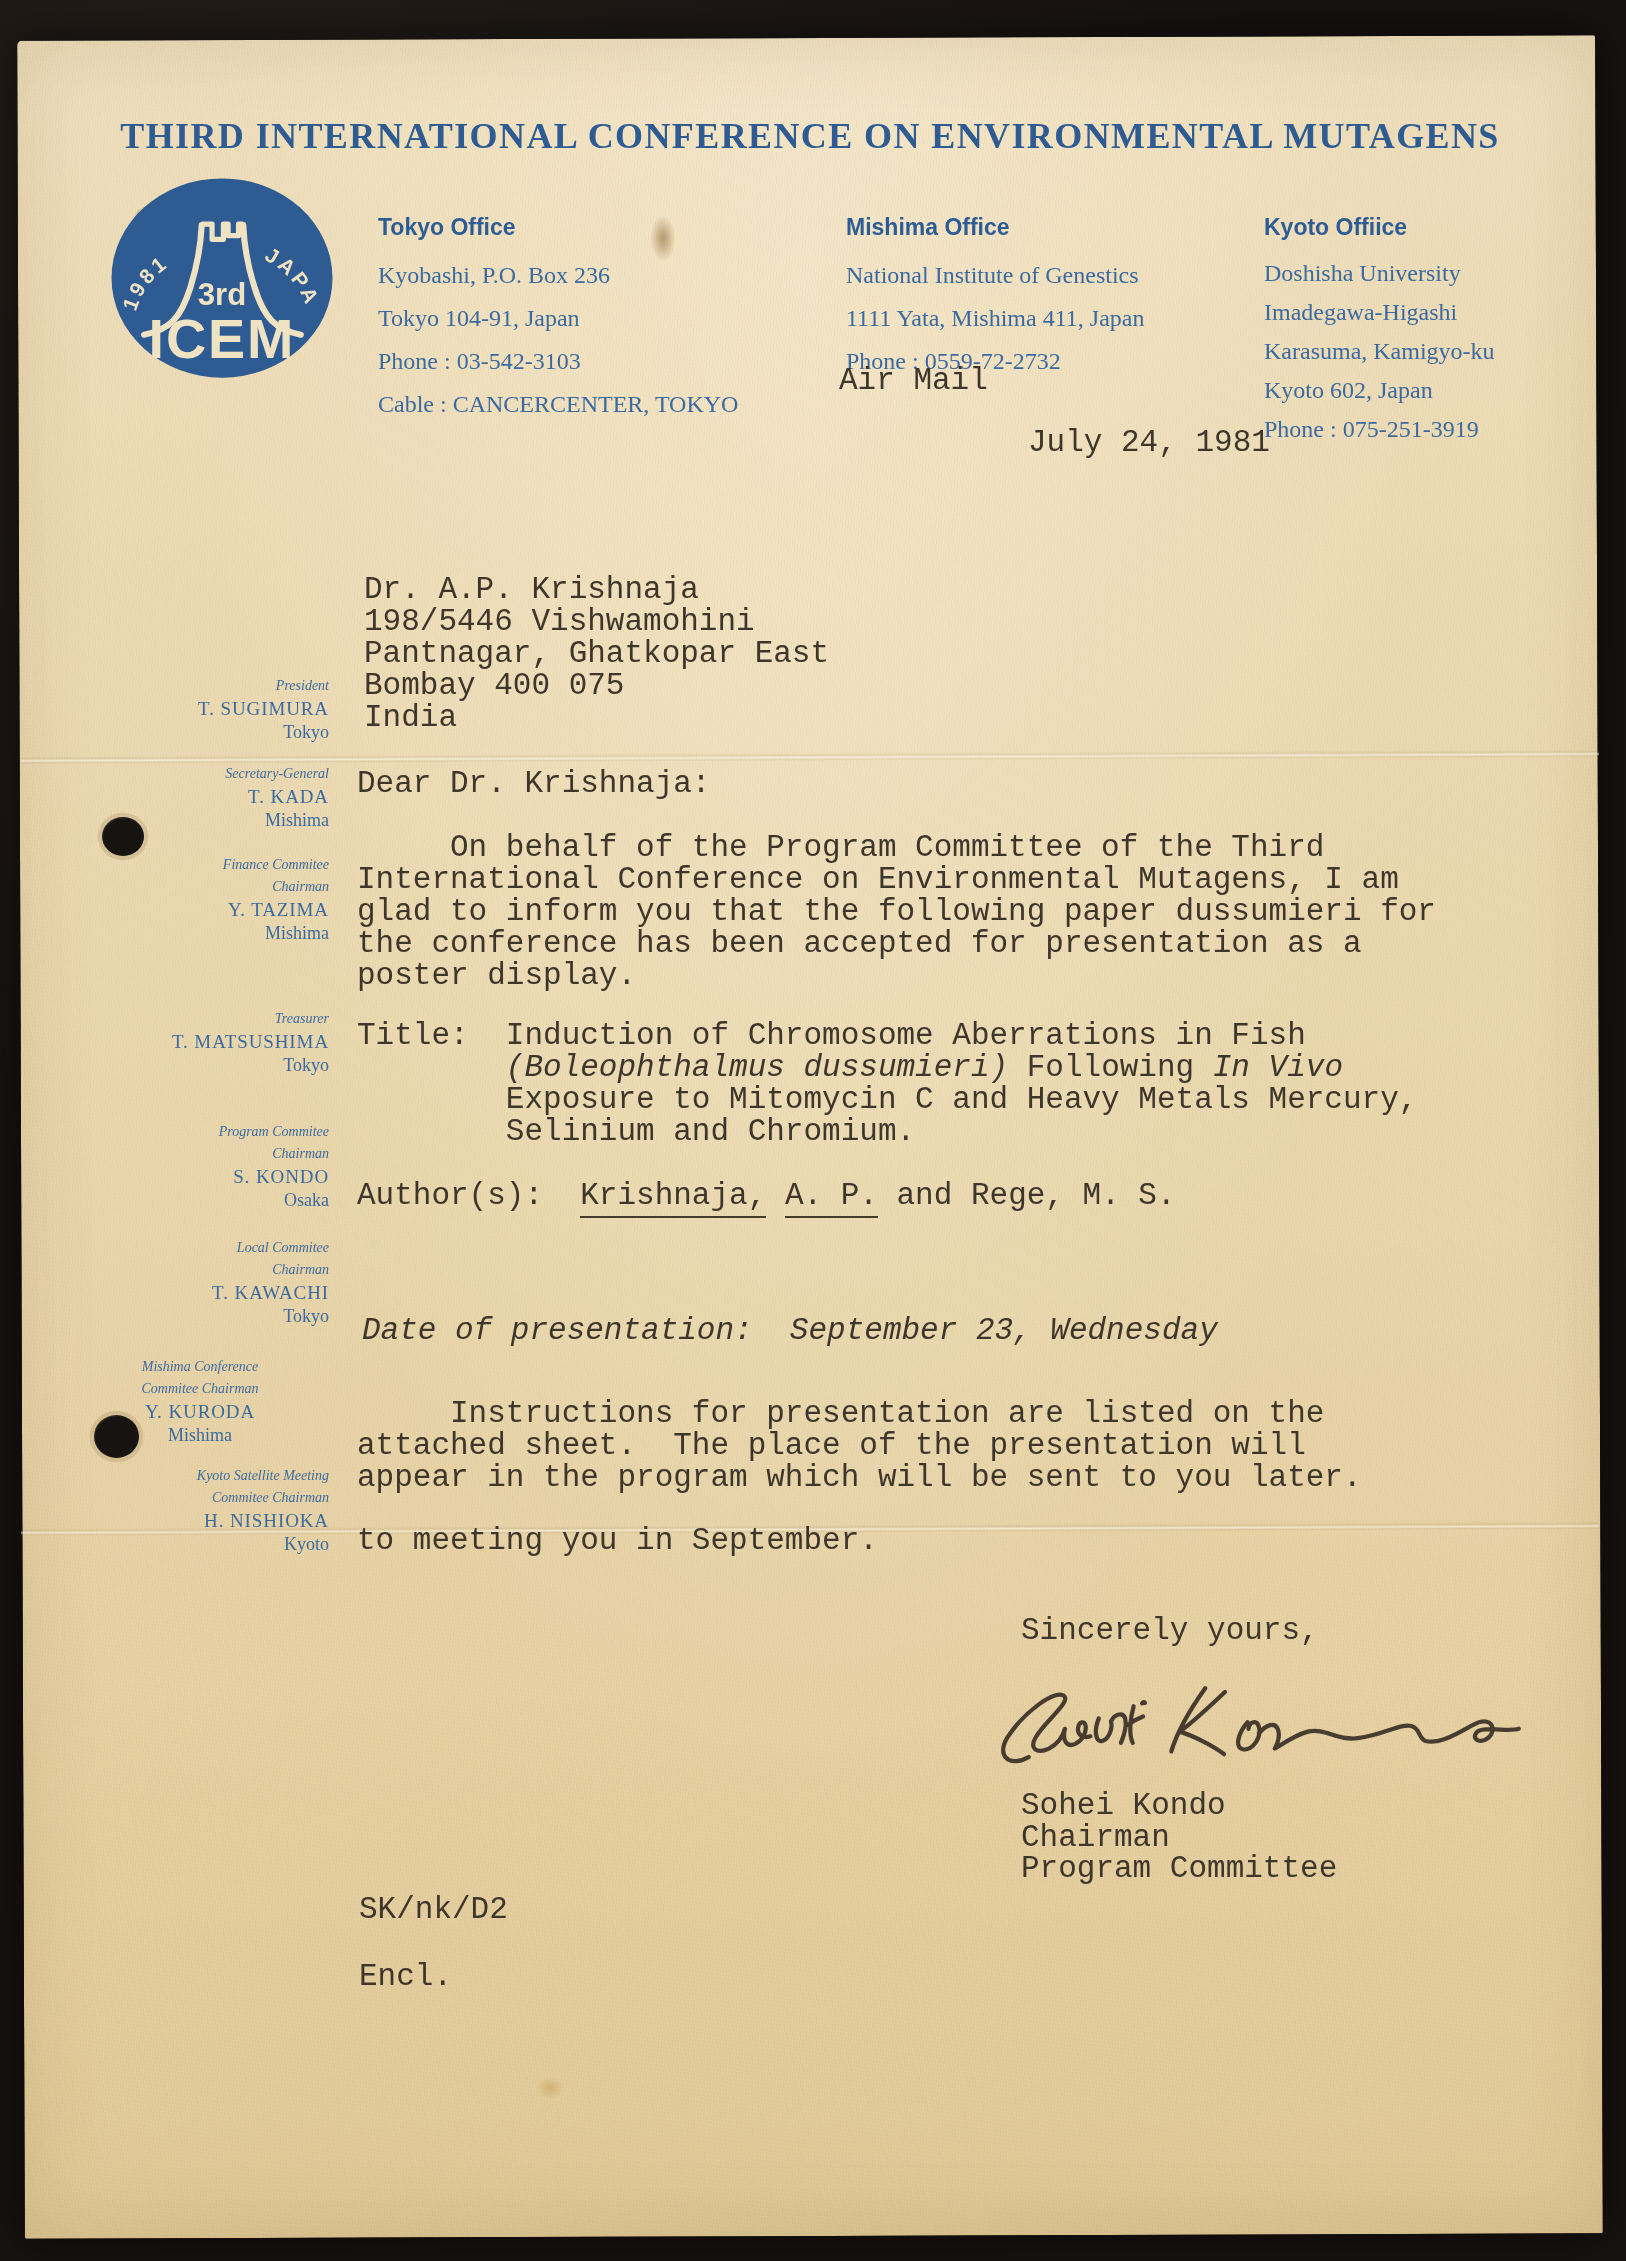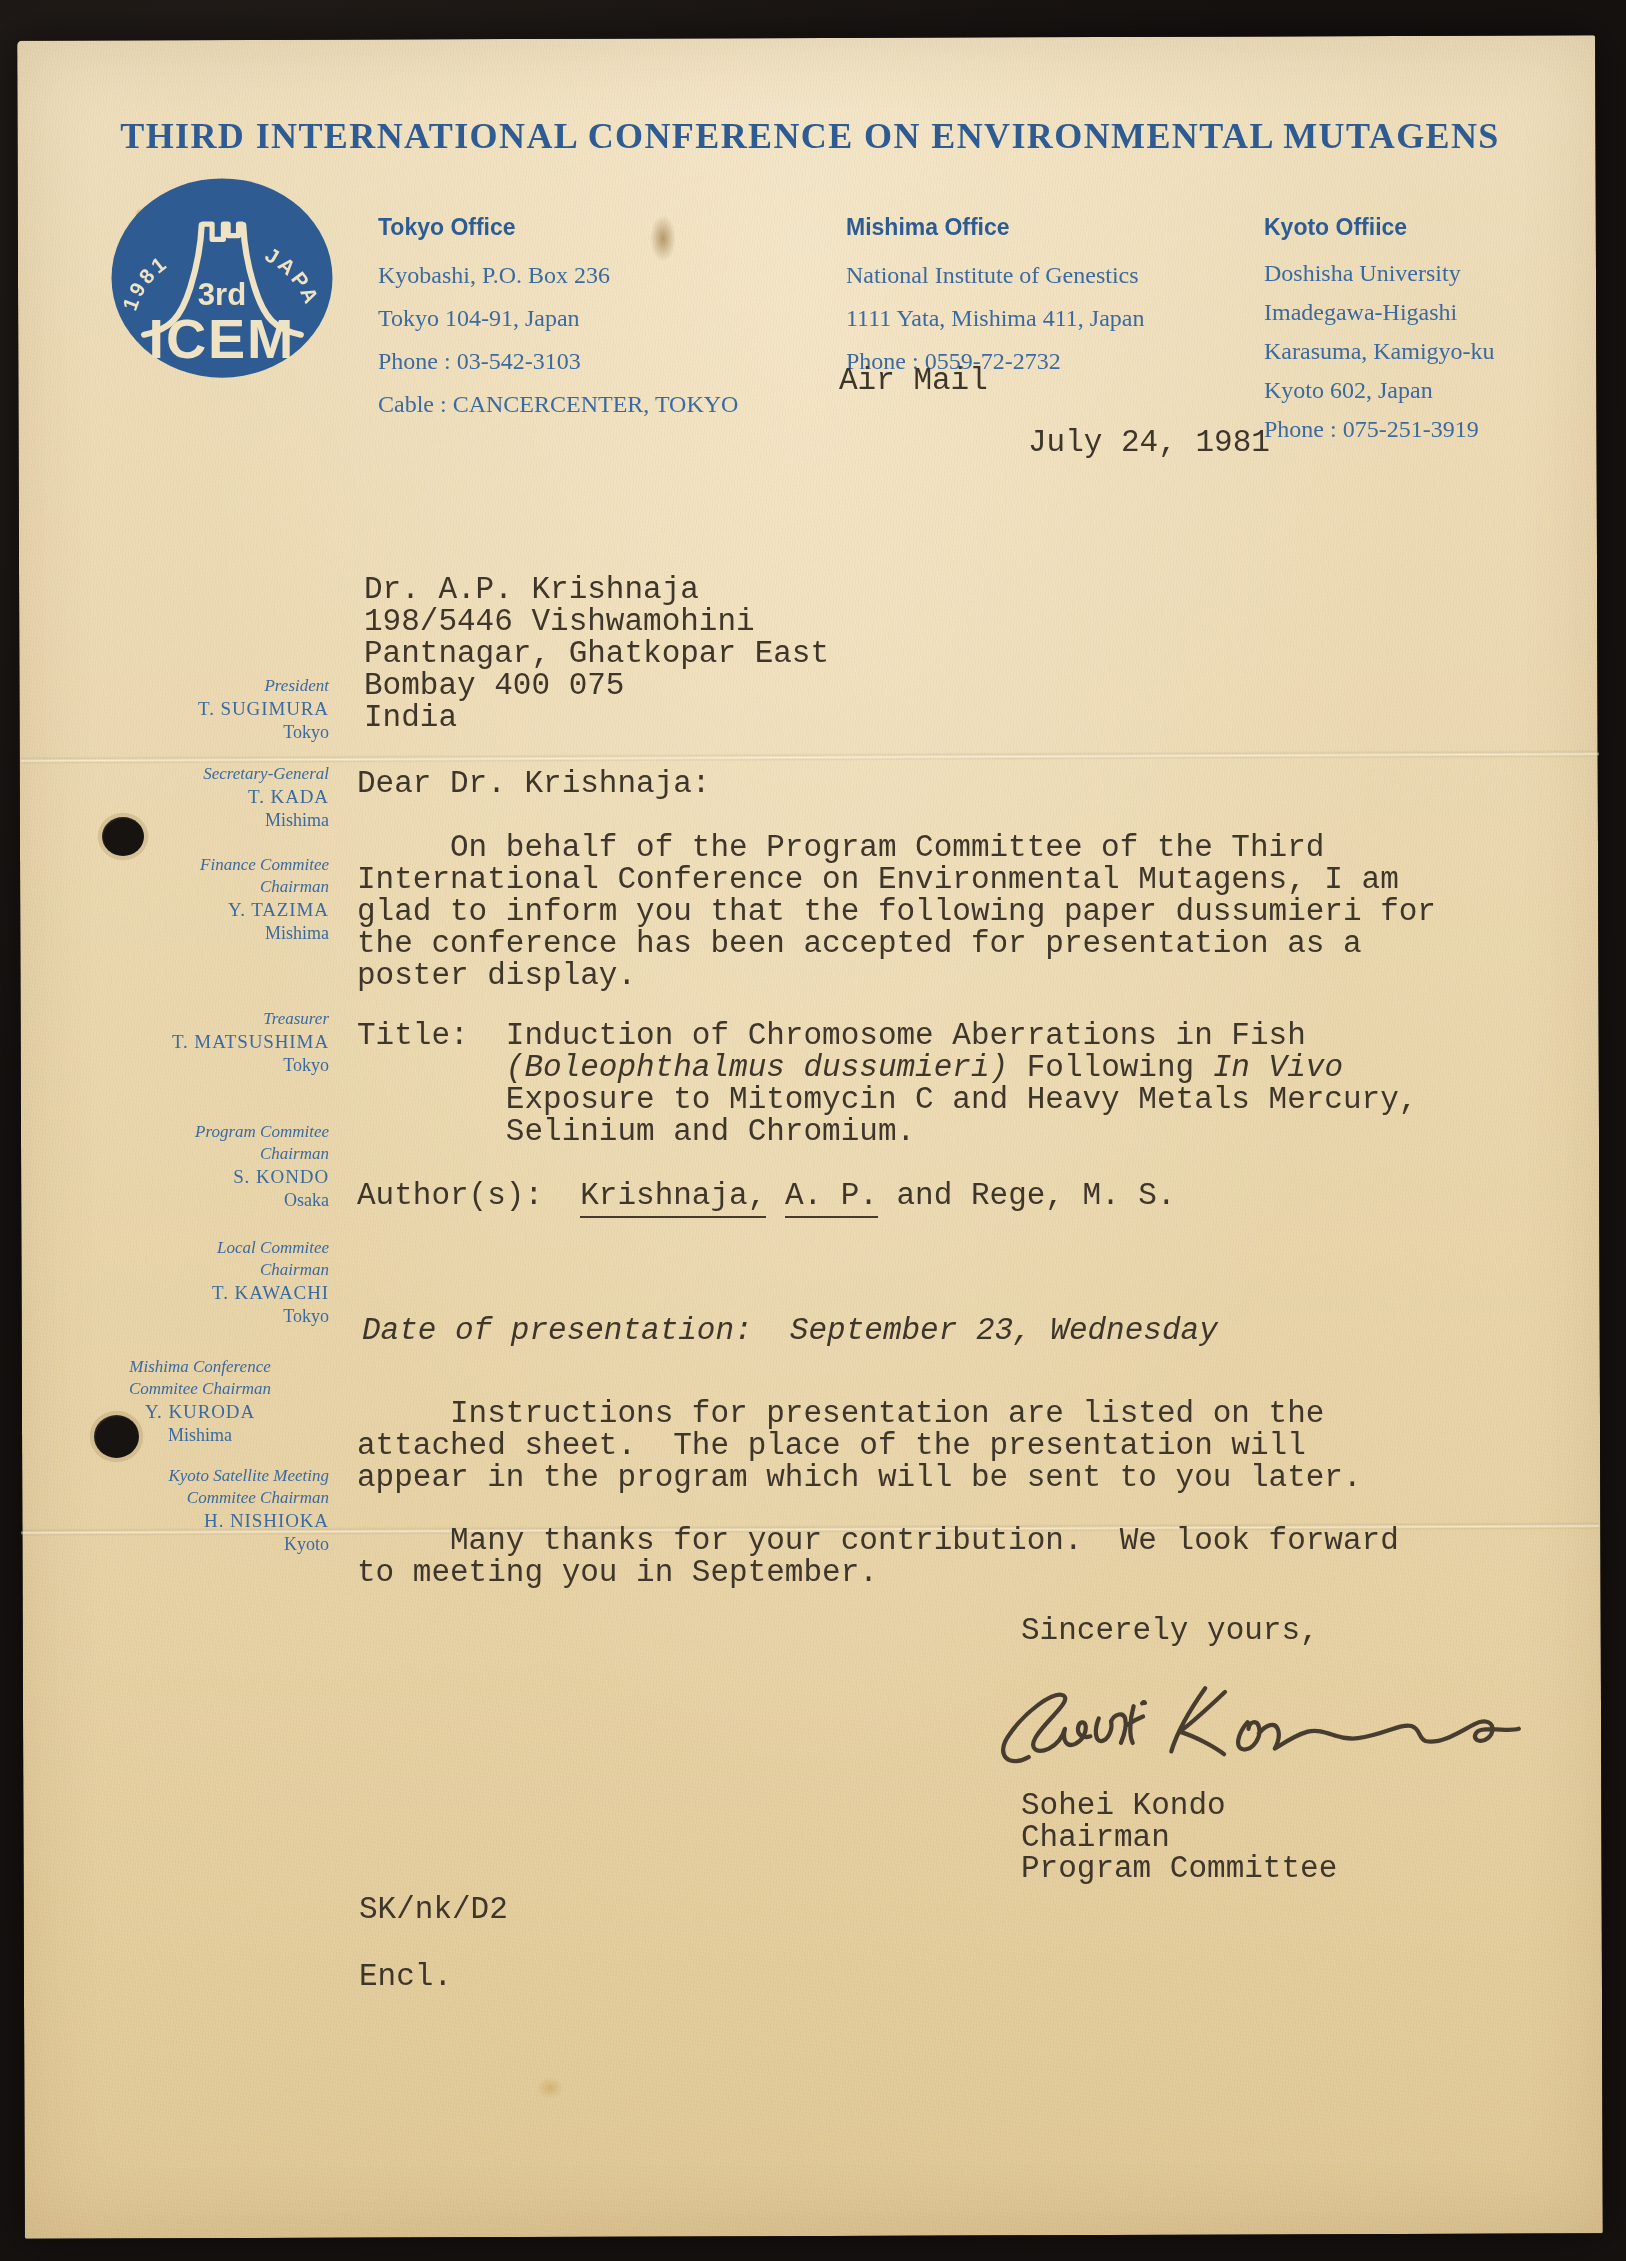--- a/index.html
+++ b/index.html
@@ -31,21 +31,21 @@
     color:#2d5b92;font-weight:bold;font-size:36px;letter-spacing:1.4px;line-height:36px;
     font-family:Liberation Serif, serif;}
   .office{position:absolute;top:214px;color:#3b6aa0;}
   .office .office-name{font-weight:bold;font-size:23px;line-height:26.5px;color:#2d5c95;margin-bottom:13.2px;
     font-family:"Liberation Sans",sans-serif;}
   .office .office-line{font-family:"Liberation Serif",serif;font-size:24px;line-height:43px;white-space:pre;}
   .office.office-2 .office-line{line-height:39px;}
 
   .official{position:absolute;left:71px;width:258px;text-align:right;color:#3b6aa0;
     font-family:"Liberation Serif",serif;}
-  .official .role{font-style:italic;font-size:17px;line-height:22px;}
+  .official .role{font-style:italic;font-size:14px;line-height:22px;}
   .official .name{font-size:19px;line-height:24.6px;letter-spacing:0.9px;}
   .official .city{font-size:18px;line-height:21px;}
 
   
   .mono{position:absolute;font-family:"Liberation Mono",monospace;font-size:31px;line-height:32px;
     color:#3f362b;white-space:pre;}
   .mono .it{font-style:italic;}
   .mono .ul{border-bottom:2.8px solid #453a2c;padding-bottom:3px;}
 
   .sig-svg{position:absolute;left:983px;top:1677px;}
@@ -162,21 +162,21 @@
   <div class="mono" style="left:839px;top:365px;">Air Mail</div>
   <div class="mono" style="left:1028px;top:427px;">July 24, 1981</div>
 
   <div class="mono" style="left:364px;top:574px;" id="recipient"><div>Dr. A.P. Krishnaja</div><div>198/5446 Vishwamohini</div><div>Pantnagar, Ghatkopar East</div><div>Bombay 400 075</div><div>India</div></div>
   <div class="mono" style="left:357px;top:768px;">Dear Dr. Krishnaja:</div>
   <div class="mono" style="left:357px;top:832px;" id="para1"><div>     On behalf of the Program Committee of the Third</div><div>International Conference on Environmental Mutagens, I am</div><div>glad to inform you that the following paper dussumieri for</div><div>the conference has been accepted for presentation as a</div><div>poster display.</div></div>
   <div class="mono" style="left:357px;top:1020px;" id="titleblock"><div><span>Title:  Induction of Chromosome Aberrations in Fish</span></div><div><span>        </span><span class="it">(Boleophthalmus dussumieri)</span><span> Following </span><span class="it">In Vivo</span></div><div><span>        Exposure to Mitomycin C and Heavy Metals Mercury,</span></div><div><span>        Selinium and Chromium.</span></div></div>
   <div class="mono" style="left:357px;top:1180px;" id="authors"><span>Author(s):  </span><span class="ul">Krishnaja,</span><span> </span><span class="ul">A. P.</span><span> and Rege, M. S.</span></div>
   <div class="mono" style="left:362px;top:1315px;font-style:italic;">Date of presentation:  September 23, Wednesday</div>
   <div class="mono" style="left:357px;top:1398px;" id="para2"><div>     Instructions for presentation are listed on the</div><div>attached sheet.  The place of the presentation will</div><div>appear in the program which will be sent to you later.</div></div>
-  <div class="mono" style="left:357px;top:1525px;" id="para3"><div>     Many thanks for your contribution.  We look forward</div><div>to meeting you in September.</div></div>
+  <div class="mono" style="left:357px;top:1525px;" id="para3"><div>to meeting you in September.</div></div>
   <div class="mono" style="left:1021px;top:1615px;">Sincerely yours,</div>
 
   <svg class="sig-svg" width="548" height="113" viewBox="0 0 1160 240">
     <g fill="none" stroke="#3a3026" stroke-width="9" stroke-linecap="round" stroke-linejoin="round" opacity="0.92">
       <path d="M 95,170 C 52,194 26,166 50,128 C 84,76 150,26 170,40 C 186,52 130,94 110,128 C 96,152 112,164 138,152 C 158,142 168,124 172,110 C 166,136 176,150 194,142 C 210,134 218,118 216,104 C 214,92 202,94 200,108 C 198,122 210,132 226,126"></path>
       <path d="M 244,88 C 234,112 236,138 250,136 C 264,134 274,112 270,94 C 278,78 296,74 300,88 C 304,104 296,128 291,140"></path>
       <path d="M 318,62 C 310,90 308,124 316,140 M 304,102 C 316,94 328,88 338,84 M 336,56 C 338,53 341,52 342,55"></path>
       <path d="M 470,24 C 440,66 410,118 398,158 M 512,32 C 476,66 442,98 416,116 M 416,116 C 448,126 490,148 510,164"></path>
       <path d="M 560,96 C 538,122 532,152 552,154 C 572,154 590,128 584,106 C 580,90 564,94 562,110 M 584,120 C 600,100 618,96 624,110 C 630,124 622,144 618,152 C 640,138 664,122 688,116 C 726,108 750,136 794,130 C 852,122 884,98 908,104 C 928,110 922,130 938,136 C 972,144 1018,112 1042,100 C 1062,90 1078,94 1080,108 C 1082,126 1062,140 1048,134 C 1038,128 1044,114 1058,112 C 1086,108 1116,116 1136,110"></path>
     </g>

